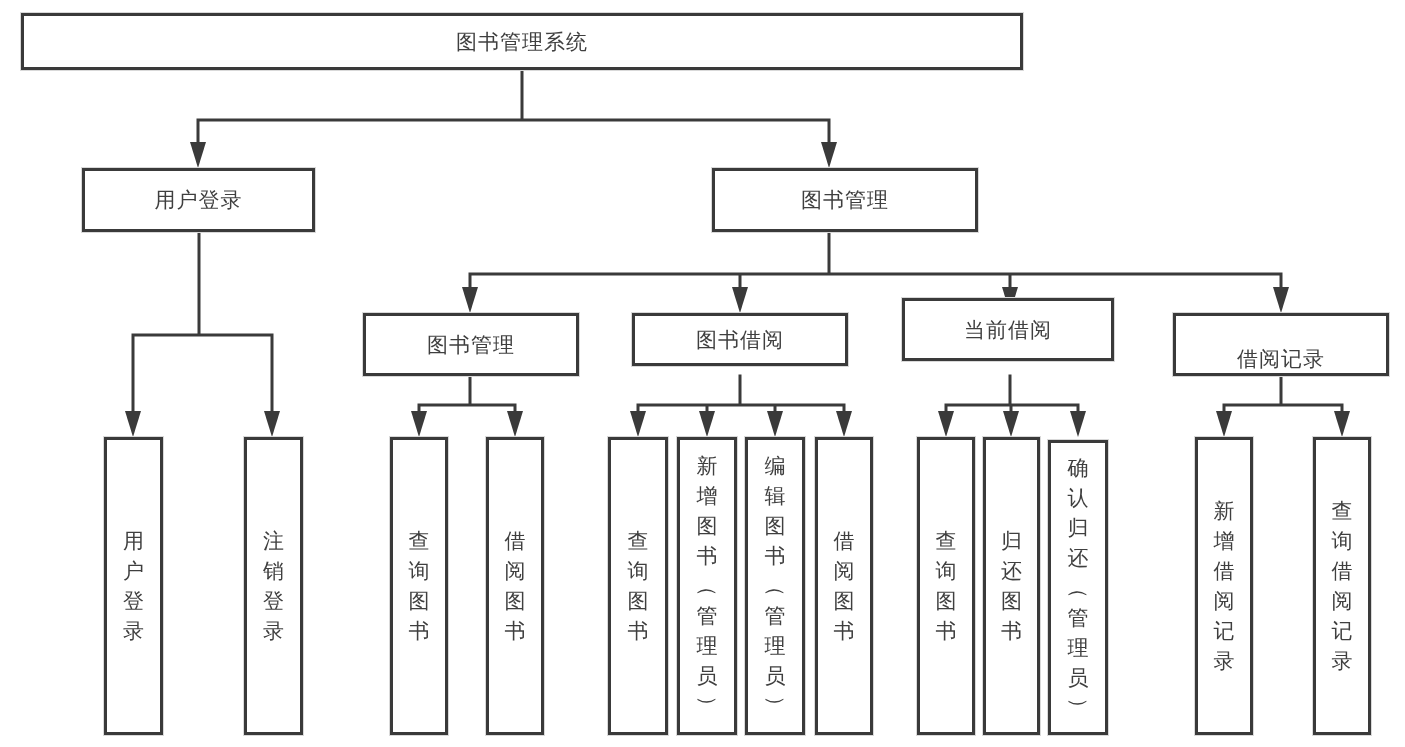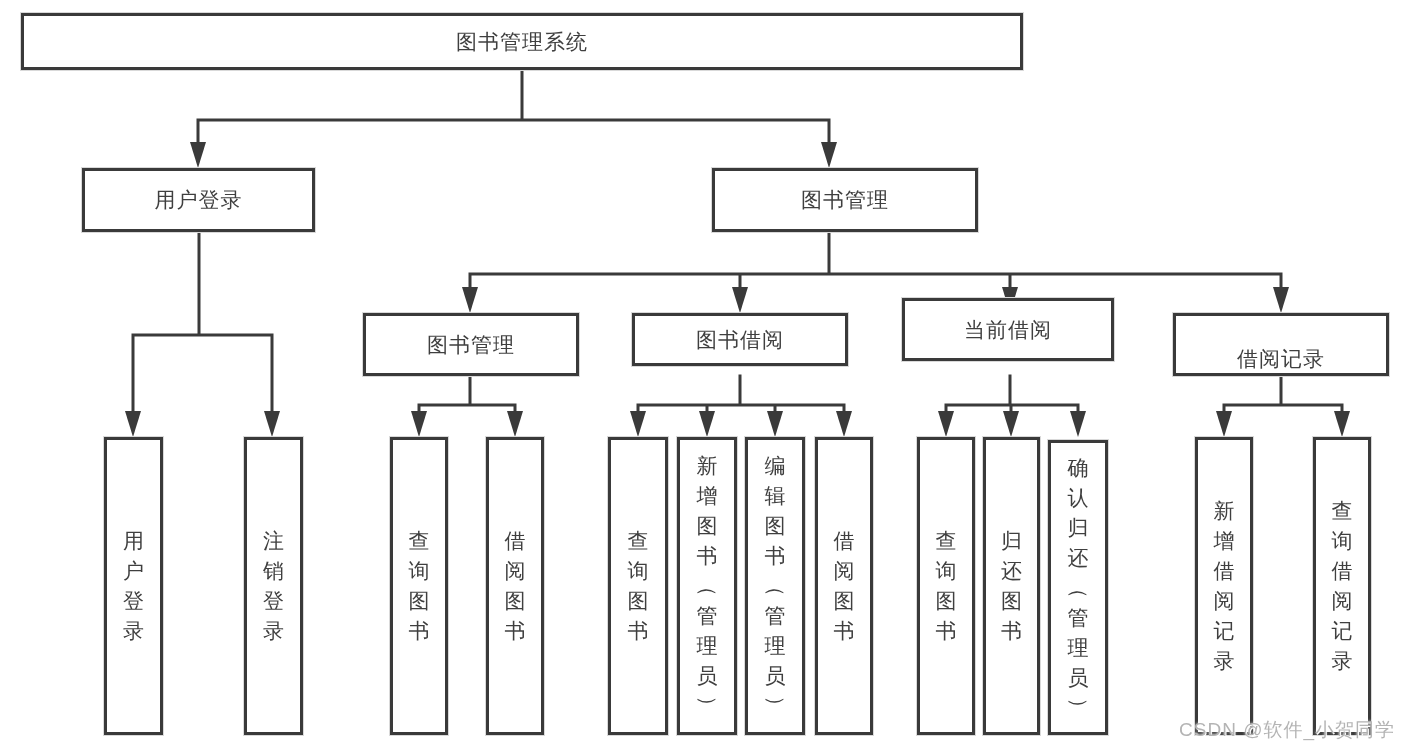--- a/index.html
+++ b/index.html
@@ -209,14 +209,13 @@
     </div>
   <div class="vbox" style="left:1313px;top:437px;width:58px;height:298px;">
       <span class="vch">查</span>
       <span class="vch">询</span>
       <span class="vch">借</span>
       <span class="vch">阅</span>
       <span class="vch">记</span>
       <span class="vch">录</span>
     </div>
 
-  <div id="watermark">CSDN @软件_小贺同学</div>
 </div>
 
 </body></html>

